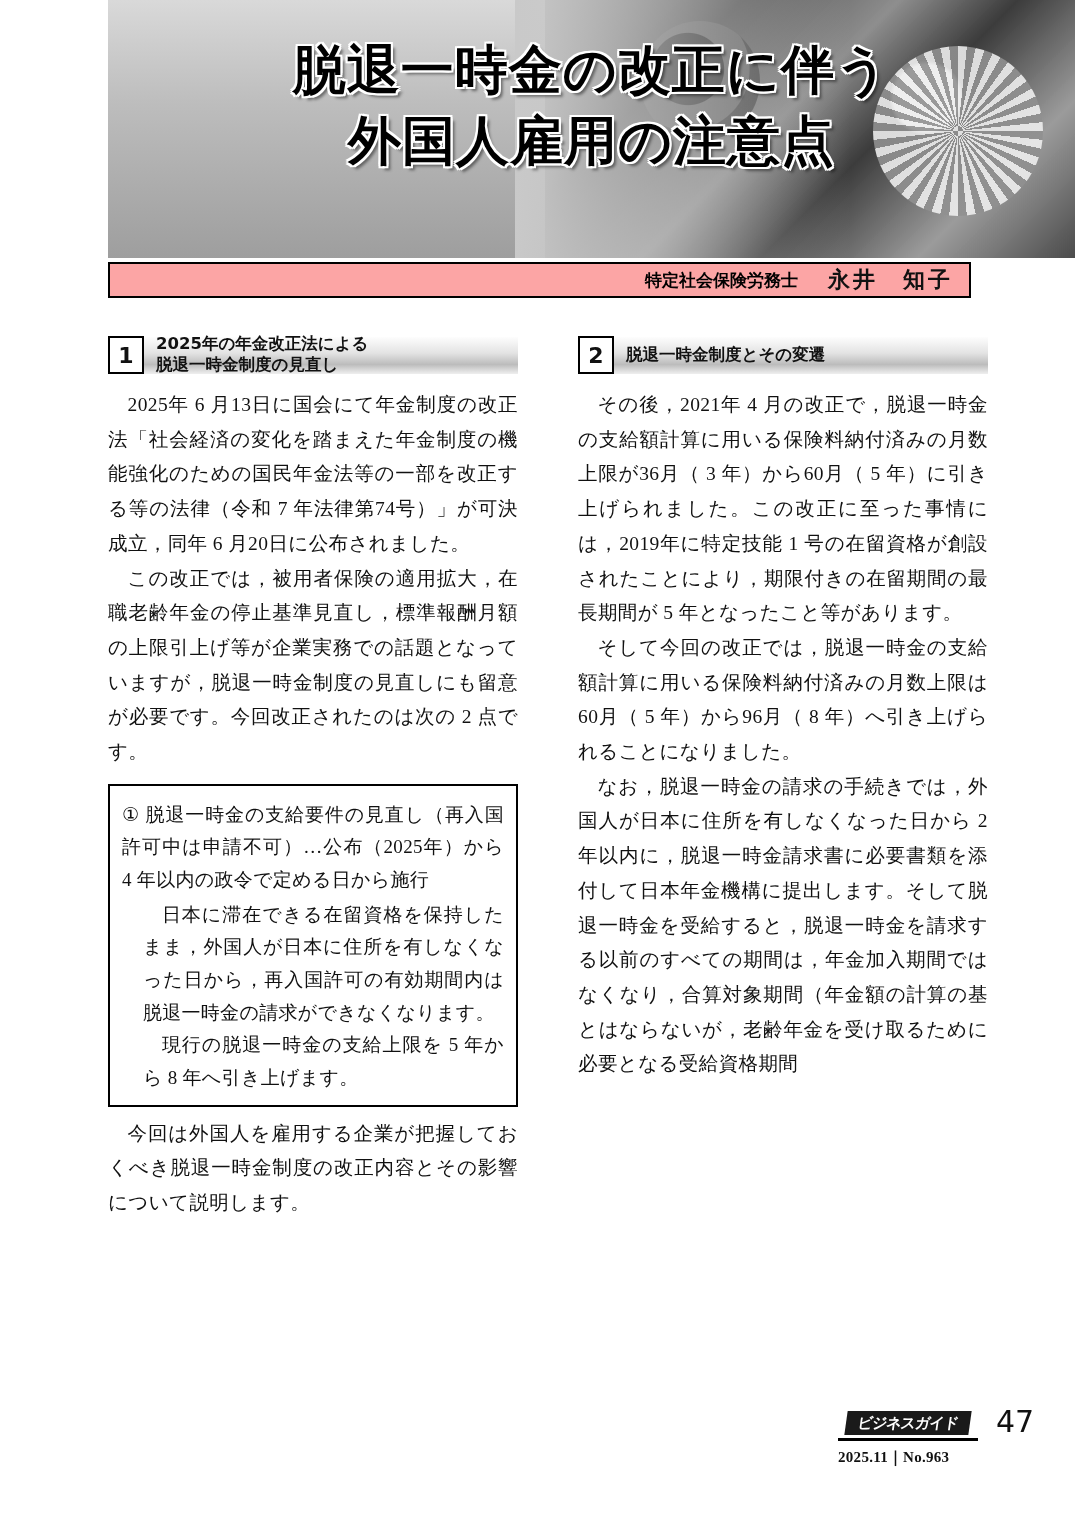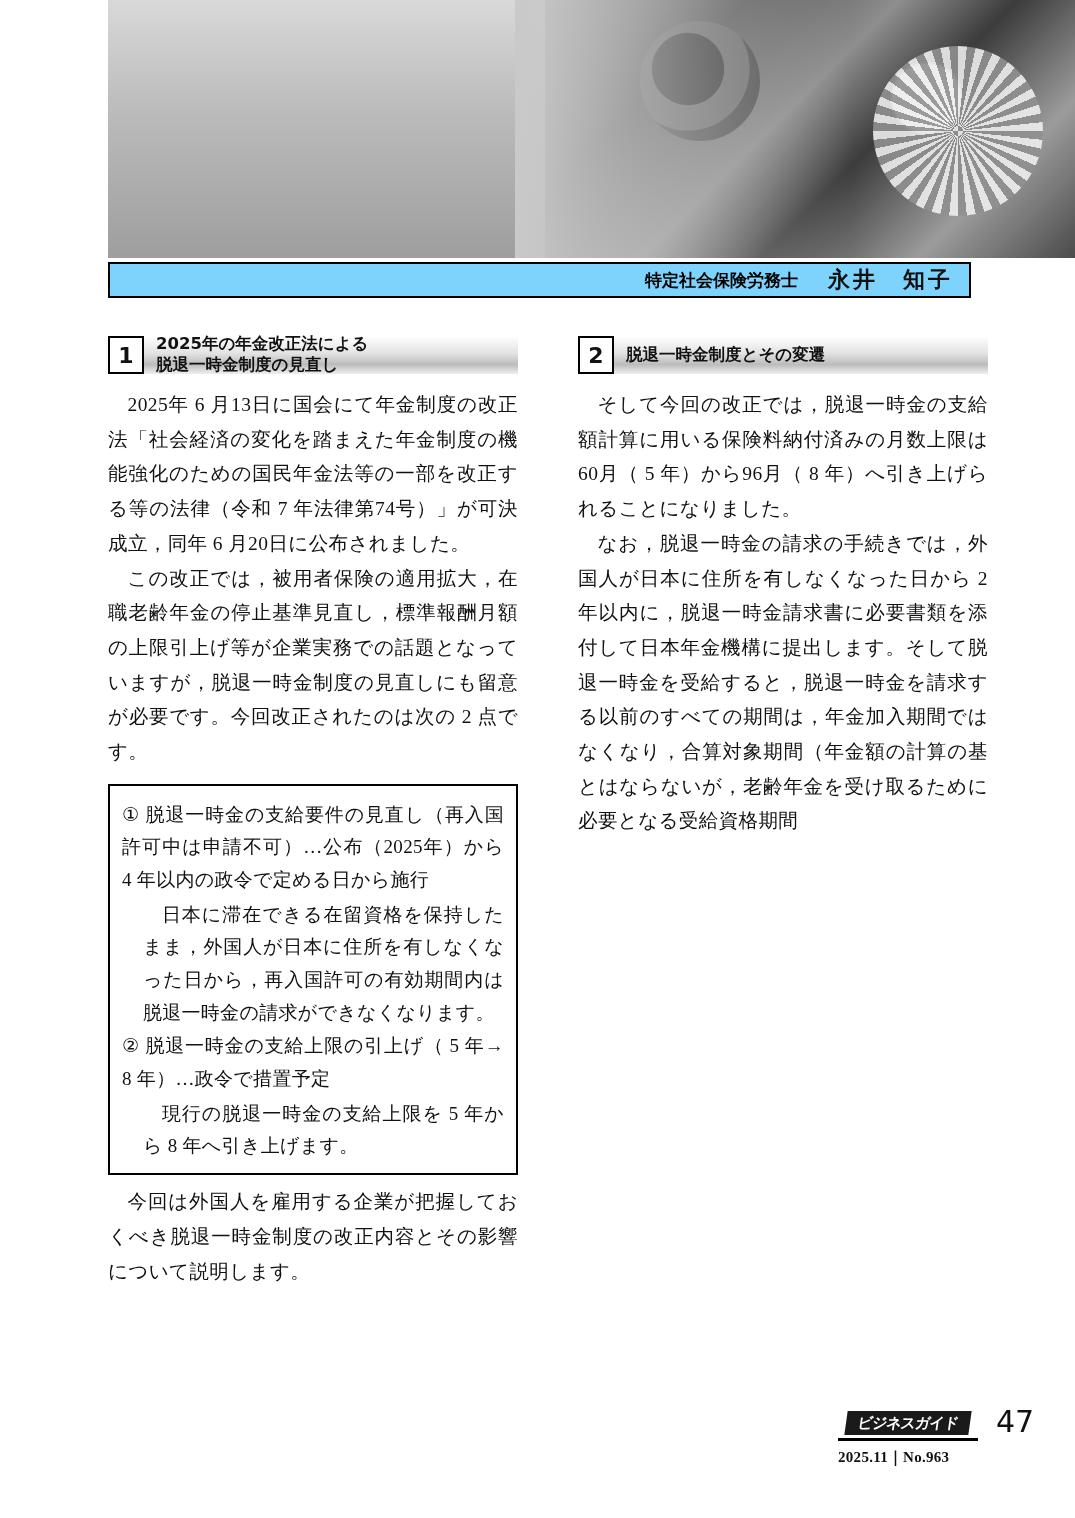--- a/index.html
+++ b/index.html
@@ -88,21 +88,21 @@
   }
 
   
   .author-bar {
     position: absolute;
     left: 108px;
     top: 262px;
     width: 863px;
     height: 36px;
     border: 2px solid #000;
-    background: #7dd3fc;
+    background: #fca5a5;
     display: flex;
     align-items: center;
     justify-content: flex-end;
     padding-right: 16px;
     box-sizing: border-box;
   }
   .author-title {
     font-family: "DejaVu Sans", "Liberation Sans", sans-serif;
     font-size: 17px;
     font-weight: bold;
@@ -237,20 +237,22 @@
     font-size: 15px;
     letter-spacing: .3px;
   }
 </style>
 </head>
 <body>
 
 <div class="hero">
   <div class="hero-photo"></div>
   <div class="hero-fade"></div>
+  <div class="hero-title">脱退一時金の改正に伴う
+外国人雇用の注意点</div>
 </div>
 
 <div class="author-bar">
   <span class="author-title">特定社会保険労務士</span>
   <span class="author-name">永井　知子</span>
 </div>
 
 <div class="col col-left">
 
   <div class="sec-head">
@@ -261,37 +263,34 @@
 
   <p class="body">2025年 6 月13日に国会にて年金制度の改正法「社会経済の変化を踏まえた年金制度の機能強化のための国民年金法等の一部を改正する等の法律（令和 7 年法律第74号）」が可決成立，同年 6 月20日に公布されました。</p>
   <p class="body">この改正では，被用者保険の適用拡大，在職老齢年金の停止基準見直し，標準報酬月額の上限引上げ等が企業実務での話題となっていますが，脱退一時金制度の見直しにも留意が必要です。今回改正されたのは次の 2 点です。</p>
 
   <div class="box">
     <div class="box-item">
       <span class="marker">①</span>
       <span>脱退一時金の支給要件の見直し（再入国許可中は申請不可）…公布（2025年）から 4 年以内の政令で定める日から施行</span>
     </div>
     <div class="box-sub">日本に滞在できる在留資格を保持したまま，外国人が日本に住所を有しなくなった日から，再入国許可の有効期間内は脱退一時金の請求ができなくなります。</div>
-    <div class="box-item">
-      <span class="marker">②</span>
-      <span>脱退一時金の支給上限の引上げ（ 5 年→ 8 年）…政令で措置予定</span>
-    </div>
     <div class="box-sub">現行の脱退一時金の支給上限を 5 年から 8 年へ引き上げます。</div>
   </div>
 
   <p class="body">今回は外国人を雇用する企業が把握しておくべき脱退一時金制度の改正内容とその影響について説明します。</p>
 </div>
 
 <div class="col col-right">
 
   <div class="sec-head">
     <div class="sec-num">2</div>
     <div class="sec-title">脱退一時金制度とその変遷</div>
   </div>
 
+  <p class="body">その後，2021年 4 月の改正で，脱退一時金の支給額計算に用いる保険料納付済みの月数上限が36月（ 3 年）から60月（ 5 年）に引き上げられました。この改正に至った事情には，2019年に特定技能 1 号の在留資格が創設されたことにより，期限付きの在留期間の最長期間が 5 年となったこと等があります。</p>
   <p class="body">そして今回の改正では，脱退一時金の支給額計算に用いる保険料納付済みの月数上限は60月（ 5 年）から96月（ 8 年）へ引き上げられることになりました。</p>
   <p class="body">なお，脱退一時金の請求の手続きでは，外国人が日本に住所を有しなくなった日から 2 年以内に，脱退一時金請求書に必要書類を添付して日本年金機構に提出します。そして脱退一時金を受給すると，脱退一時金を請求する以前のすべての期間は，年金加入期間ではなくなり，合算対象期間（年金額の計算の基とはならないが，老齢年金を受け取るために必要となる受給資格期間</p>
 </div>
 
 <div class="brand">ビジネスガイド</div>
 <div class="footer-rule"></div>
 <div class="page-num">47</div>
 <div class="issue">2025.11｜No.963</div>
 
 </body></html>

